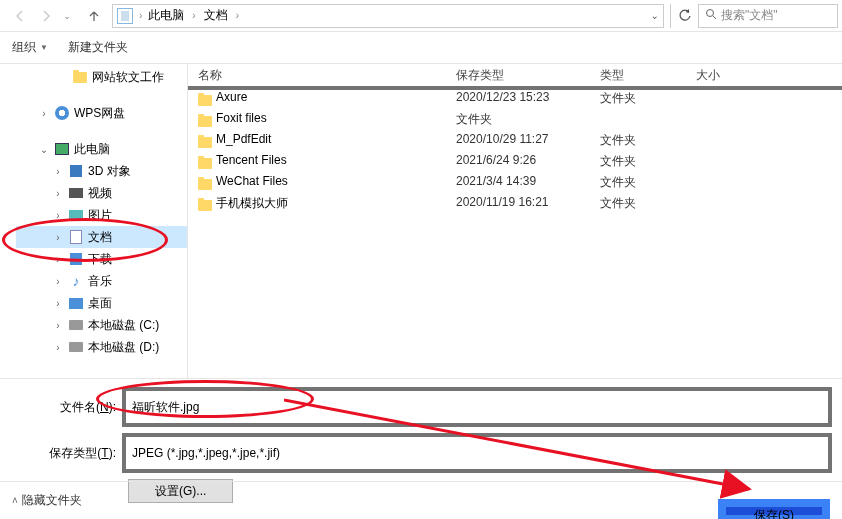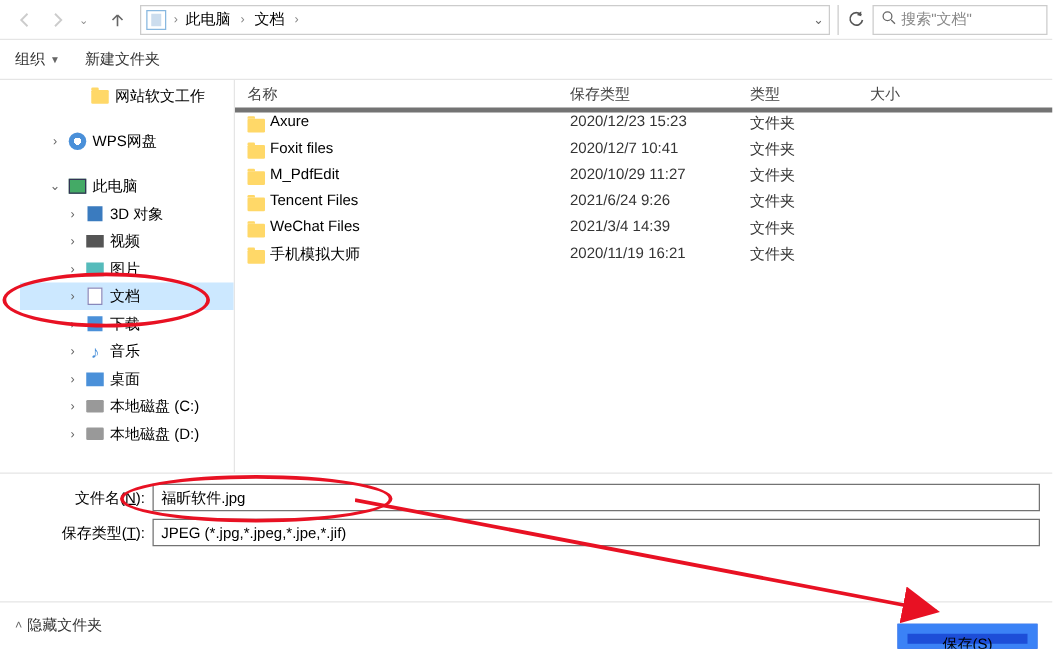--- a/index.html
+++ b/index.html
@@ -63,21 +63,21 @@
 .fl-icon { width: 18px; display: flex; align-items: center; }
 .fl-name { width: 240px; }
 .fl-date { width: 144px; color: #333; }
 .fl-type { width: 96px; color: #333; }
 
 
 .bottom { border-top: 1px solid #e5e5e5; padding: 8px 10px 6px 10px; }
 .form-row { display: flex; align-items: center; margin-bottom: 6px; }
 .form-label { width: 112px; text-align: right; padding-right: 6px; }
 .form-label u { text-decoration: underline; }
-.form-input { flex: 1; height: 22px; border: 1px solid #737373; padding: 4px 6px; background: #fff; }
+.form-input { flex: 1; height: 22px; border: 4px solid #737373; padding: 16px 6px; background: #fff; }
 .settings-row { padding-left: 118px; margin-top: 4px; }
 .settings-btn { height: 24px; padding: 0 26px; border: 1px solid #adadad; background: #e1e1e1; }
 
 
 .footer { position: absolute; bottom: 0; left: 0; right: 0; height: 38px; border-top: 1px solid #e5e5e5; display: flex; align-items: center; padding: 0 12px; }
 .hide-link { display: flex; align-items: center; gap: 4px; color: #333; }
 .hide-caret { color: #666; font-size: 10px; }
 .save-btn { margin-left: auto; height: 24px; padding: 0 28px; border: 8px solid #3b82f6; background: #1d4ed8; margin-top: 20px; }
 
 
@@ -265,21 +265,20 @@
           </div>
           <div class="fl-name">Axure</div>
           <div class="fl-date">2020/12/23 15:23</div>
           <div class="fl-type">文件夹</div>
         </div>
         <div class="fl-row">
           <div class="fl-icon">
             <div class="folder-ico"></div>
           </div>
           <div class="fl-name">Foxit files</div>
-          <div class="fl-date">2020/12/7 10:41</div>
           <div class="fl-type">文件夹</div>
         </div>
         <div class="fl-row">
           <div class="fl-icon">
             <div class="folder-ico"></div>
           </div>
           <div class="fl-name">M_PdfEdit</div>
           <div class="fl-date">2020/10/29 11:27</div>
           <div class="fl-type">文件夹</div>
         </div>
@@ -316,20 +315,23 @@
     <div class="form-label">
       <span>文件名(</span><u>N</u><span>):</span>
     </div>
     <input class="form-input" value="福昕软件.jpg" style="">
   </div>
   <div class="form-row">
     <div class="form-label">
       <span>保存类型(</span><u>T</u><span>):</span>
     </div>
     <input class="form-input" value="JPEG (*.jpg,*.jpeg,*.jpe,*.jif)" style="">
+  </div>
+  <div class="settings-row">
+    <button class="settings-btn">设置(G)...</button>
   </div>
 </div>
 
 <div class="footer">
   <div class="hide-link">
     <span class="hide-caret">˄</span>
     <span>隐藏文件夹</span>
   </div>
   <button class="save-btn">
     <span>保存(S)</span>

